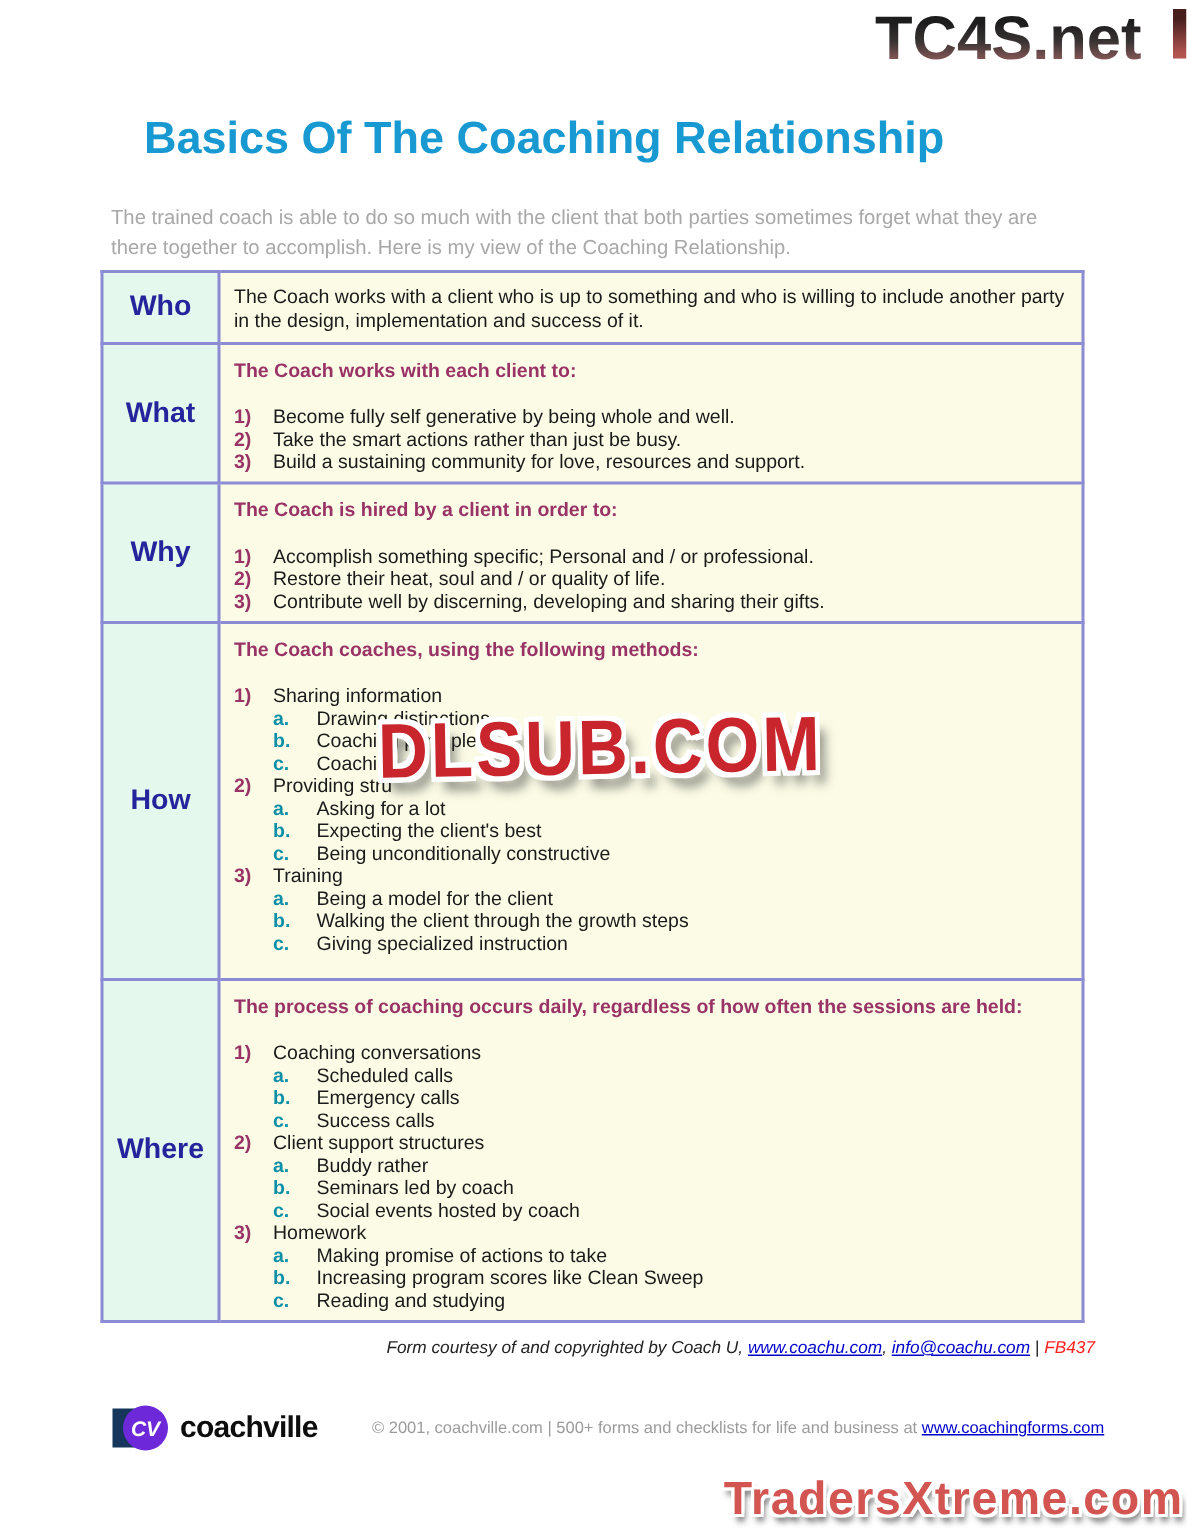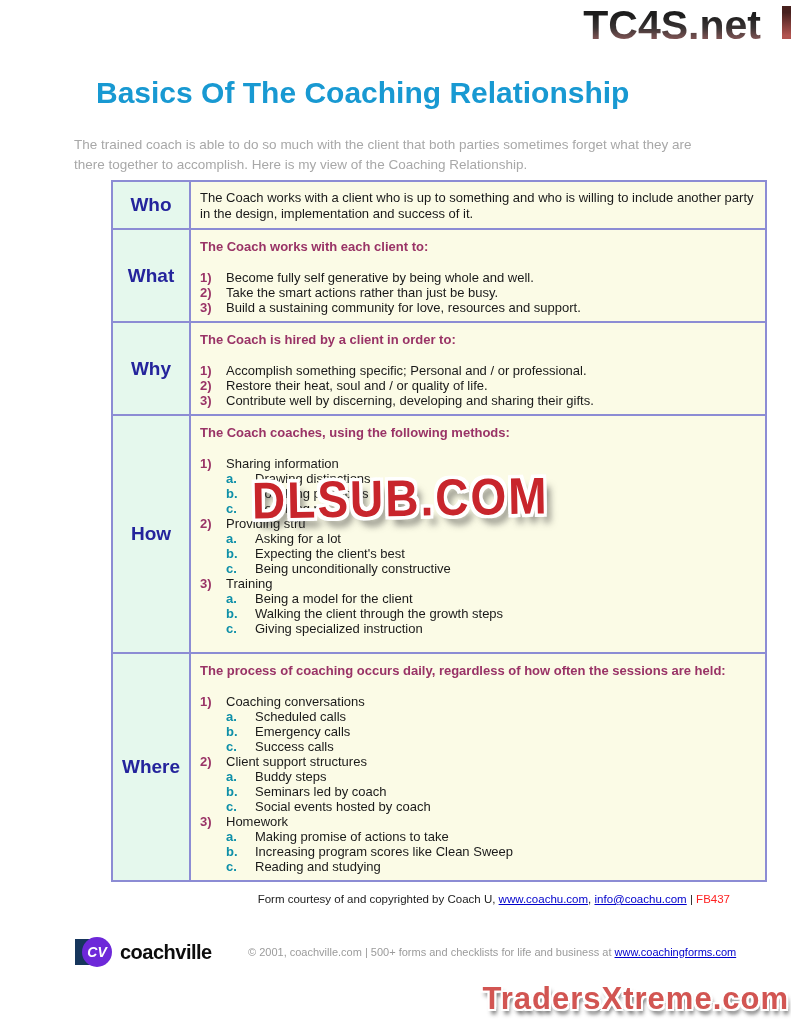--- a/index.html
+++ b/index.html
@@ -24,21 +24,21 @@
     position:absolute;left:80px;top:60px;margin:16px;
     font-size:30px;font-weight:bold;color:#1899d2;
   }
   .intro{
     position:absolute;left:74px;top:135px;width:652px;
     font-size:13.5px;line-height:1.45;color:#a8a8a8;
   }
   
   table.coaching{
     position:absolute;left:67px;top:180px;width:656px;
-    border-collapse:collapse;table-layout:fixed;margin-left:44px;
+    border-collapse:collapse;table-layout:fixed;
   }
   table.coaching td{border:2px solid #8c8cd4;}
   td.label-cell{
     width:74px;background:#e5f8ed;text-align:center;vertical-align:middle;
     font-weight:bold;font-size:19px;color:#24249c;
   }
   td.content-cell{
     background:#fbfbe6;vertical-align:top;
     padding:7px 2px 6px 9px;font-size:13px;color:#1a1a1a;
   }
@@ -67,21 +67,21 @@
     font-size:31px;font-weight:bold;letter-spacing:1px;
     color:#d25552;
     text-shadow:
       -2px -2px 0 #fff,2px -2px 0 #fff,-2px 2px 0 #fff,2px 2px 0 #fff,
       0 -2px 0 #fff,0 2px 0 #fff,-2px 0 0 #fff,2px 0 0 #fff,
       2px 5px 4px rgba(60,60,60,.85);
   }
   
   .credit{
     position:absolute;top:893px;right:61px;
-    font-size:11.5px;color:#222;white-space:nowrap;
+    font-size:11.5px;font-style:italic;color:#222;white-space:nowrap;
   }
   .credit a{color:#0000cc;text-decoration:underline;cursor:pointer;}
   .credit .code{color:#ff2020;}
   .cv-wrap{position:absolute;left:75px;top:936px;height:32px;}
   .cv-logo{position:absolute;left:0;top:0;width:38px;height:32px;display:inline-block;}
   .cv-square{position:absolute;left:0;top:3px;width:22px;height:26px;background:#16365c;}
   .cv-circle{
     position:absolute;left:7px;top:1px;width:30px;height:30px;border-radius:50%;
     background:#6d28d9;color:#fff;font-weight:bold;font-style:italic;font-size:14px;
     display:flex;align-items:center;justify-content:center;
@@ -221,21 +221,21 @@
           <div class="sub">
             <span class="letter">c.</span>
             <span class="txt">Success calls</span>
           </div>
           <div class="item">
             <span class="num">2)</span>
             <span class="txt">Client support structures</span>
           </div>
           <div class="sub">
             <span class="letter">a.</span>
-            <span class="txt">Buddy steps</span>
+            <span class="txt">Buddy rather</span>
           </div>
           <div class="sub">
             <span class="letter">b.</span>
             <span class="txt">Seminars led by coach</span>
           </div>
           <div class="sub">
             <span class="letter">c.</span>
             <span class="txt">Social events hosted by coach</span>
           </div>
           <div class="item">

